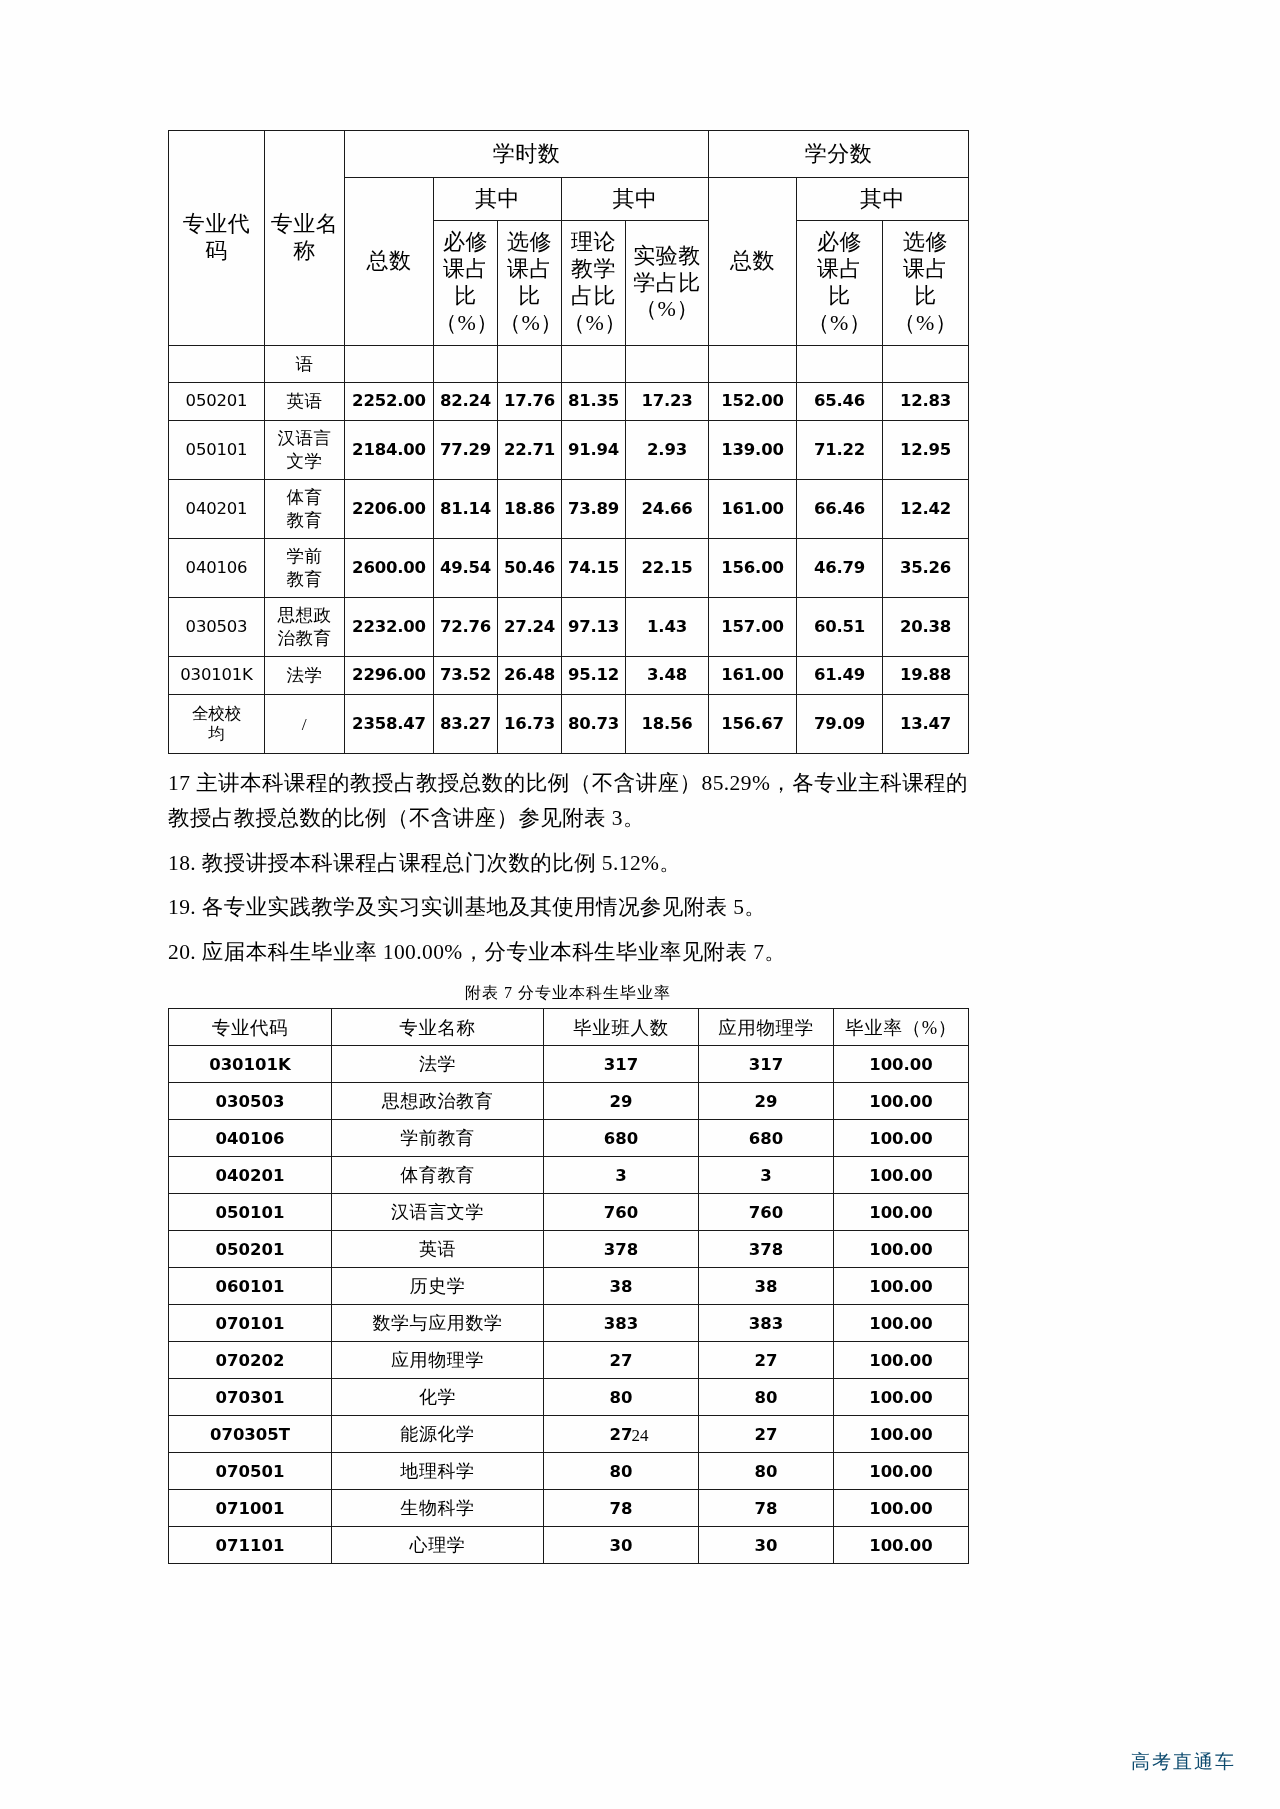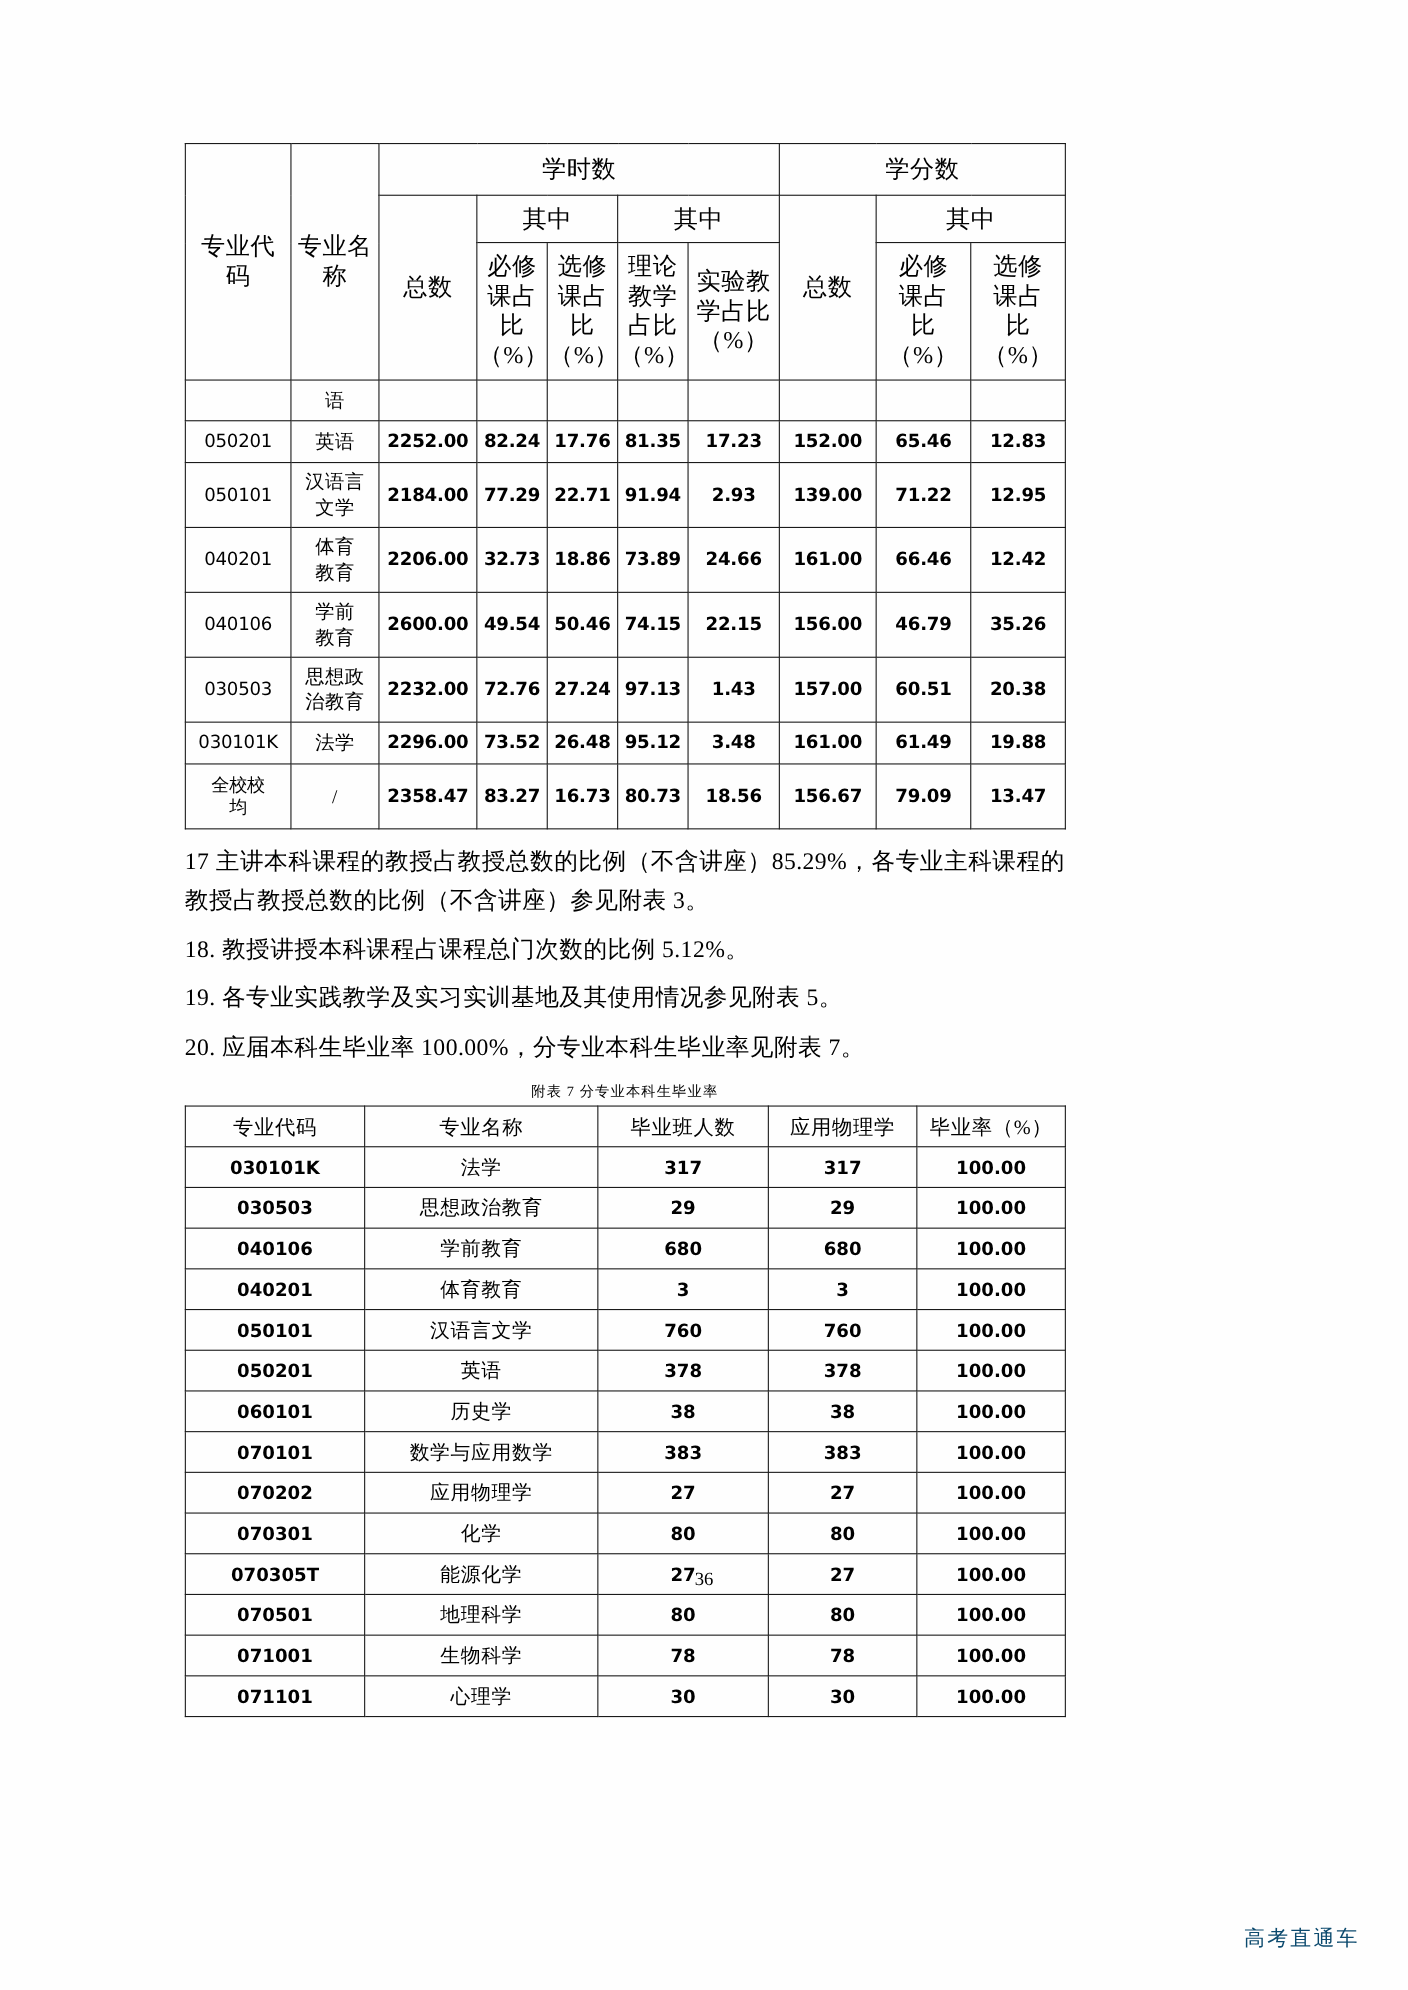--- a/index.html
+++ b/index.html
@@ -76,21 +76,21 @@
     line-height: 1.62;
     margin-top: 10px;
     letter-spacing: 0.4px;
     text-align: justify;
   }
   .para.first { margin-top: 12px; }
 
   
   .caption {
     text-align: center;
-    font-size: 13px;
+    font-size: 16px;
     letter-spacing: 1px;
     margin-top: 13px;
     margin-bottom: 4px;
   }
 
   
   table.t2 {
     border-collapse: collapse;
     table-layout: fixed;
     width: 800px;
@@ -251,21 +251,21 @@
             <td class="num">91.94</td>
             <td class="num">2.93</td>
             <td class="num">139.00</td>
             <td class="num">71.22</td>
             <td class="num">12.95</td>
           </tr>
           <tr class="r-tall">
             <td class="code">040201</td>
             <td class="name">体育<br>教育</td>
             <td class="num">2206.00</td>
-            <td class="num">32.73</td>
+            <td class="num">81.14</td>
             <td class="num">18.86</td>
             <td class="num">73.89</td>
             <td class="num">24.66</td>
             <td class="num">161.00</td>
             <td class="num">66.46</td>
             <td class="num">12.42</td>
           </tr>
           <tr class="r-tall">
             <td class="code">040106</td>
             <td class="name">学前<br>教育</td>
@@ -438,16 +438,16 @@
             <td>心理学</td>
             <td class="n">30</td>
             <td class="n">30</td>
             <td class="n">100.00</td>
           </tr>
         </tbody>
     </table>
 
   </div>
 
-  <div class="pageno">36</div>
+  <div class="pageno">24</div>
   <div class="watermark">高考直通车</div>
 
 </div>
 
 </body></html>

